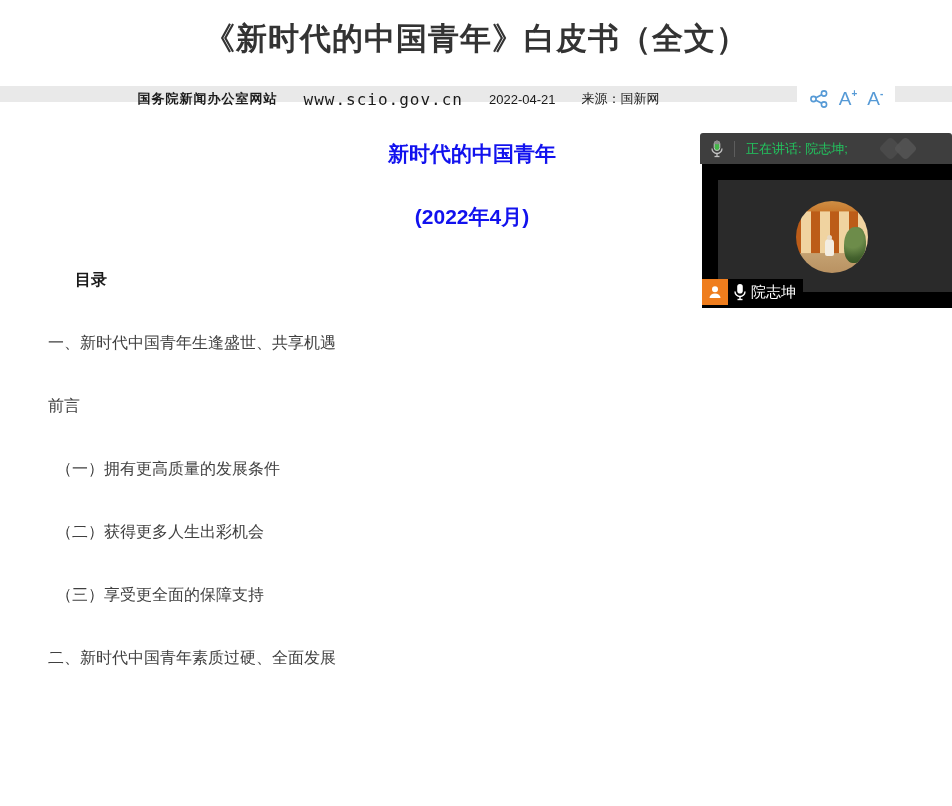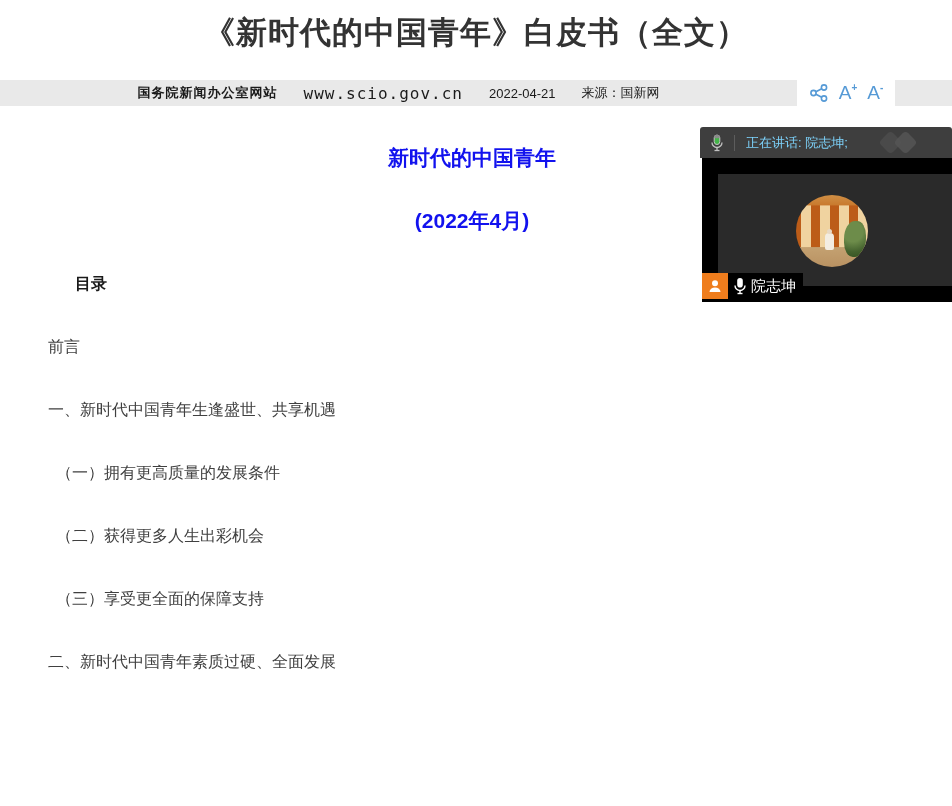--- a/index.html
+++ b/index.html
@@ -1,25 +1,25 @@
 <!DOCTYPE html>
 <html><head>
 <meta charset="utf-8">
 <style>
   * { margin:0; padding:0; box-sizing:border-box; }
   html,body { width:952px; height:806px; background:#fff; overflow:hidden;
               font-family:"Liberation Sans","DejaVu Sans",sans-serif; }
   .page { position:relative; width:952px; height:806px; }
 
   
-  .page-title { margin-top:12px; text-align:center; font-size:31px; font-weight:bold;
+  .page-title { margin-top:18px; text-align:center; font-size:31px; font-weight:bold;
                 color:#333; letter-spacing:1px; line-height:41px; }
 
   
-  .meta-bar { position:relative; margin-top:27px; height:26px; display:flex; }
+  .meta-bar { position:relative; margin-top:27px; height:16px; display:flex; }
   .meta-bar .seg-gray-l { flex:0 0 797px; background:#e9e9e9; }
   .meta-bar .seg-white  { flex:0 0 98px;  background:#fff; }
   .meta-bar .seg-gray-r { flex:1; background:#e9e9e9; }
   .meta-text { position:absolute; left:0; top:0; width:797px; height:26px;
                display:flex; align-items:center; justify-content:center; gap:26px;
                font-size:13px; color:#1a1a1a; }
   .meta-text .site-name { font-weight:bold; letter-spacing:1px; }
   .meta-text .site-url  { font-family:"DejaVu Sans Mono","Liberation Mono",monospace;
                           font-size:16px; letter-spacing:1px; }
   .meta-tools { position:absolute; left:797px; top:0; width:98px; height:26px;
@@ -36,21 +36,21 @@
   .blue-center { text-align:center; font-weight:bold; color:#1212ee; font-size:21px; }
   .toc-head { font-weight:bold; color:#1a1a1a;margin-left:27px; }
   .toc-l2 { padding-left:8px; }
 
   
   .overlay { position:absolute; left:700px; top:115px; width:252px; }
   .ov-bar { height:31px; background:#3e3e3e; border-radius:3px 3px 0 0;
             display:flex; align-items:center; position:relative; }
   .ov-bar .mic-wrap { width:34px; display:flex; justify-content:center; }
   .ov-divider { width:1px; height:16px; background:#5d5d5d; }
-  .ov-speaking { color:#7dd3fc; font-size:13px; margin-left:11px; white-space:nowrap; }
+  .ov-speaking { color:#22c55e; font-size:13px; margin-left:11px; white-space:nowrap; }
   .ov-logo { position:absolute; right:28px; top:4px; width:46px; height:24px; }
   .ov-logo i { position:absolute; width:17px; height:17px; border-radius:4px;
                transform:rotate(45deg); }
   .ov-logo i.l1 { left:4px;  top:3px; background:#4a4a4a; }
   .ov-logo i.l2 { left:19px; top:3px; background:#555555; opacity:.85; }
 
   .ov-video { position:relative; margin-left:2px; width:296px; height:144px;
               background:#000; padding:16px; }
   .ov-video-inner { width:100%; height:100%; background:#2a2a2a; position:relative; }
 
@@ -116,22 +116,22 @@
         <span>A</span>
           <sup>-</sup>
       </button>
     </div>
   </div>
 
   <div class="article">
     <p class="blue-center">新时代的中国青年</p>
     <p class="blue-center">(2022年4月)</p>
     <p class="toc-head">目录</p>
+    <p>一、新时代中国青年生逢盛世、共享机遇</p>
     <p>前言</p>
-    <p>一、新时代中国青年生逢盛世、共享机遇</p>
     <p class="toc-l2">（一）拥有更高质量的发展条件</p>
     <p class="toc-l2">（二）获得更多人生出彩机会</p>
     <p class="toc-l2">（三）享受更全面的保障支持</p>
     <p>二、新时代中国青年素质过硬、全面发展</p>
   </div>
 
   <div class="overlay">
 
     <div class="ov-bar">
       <span class="mic-wrap">

